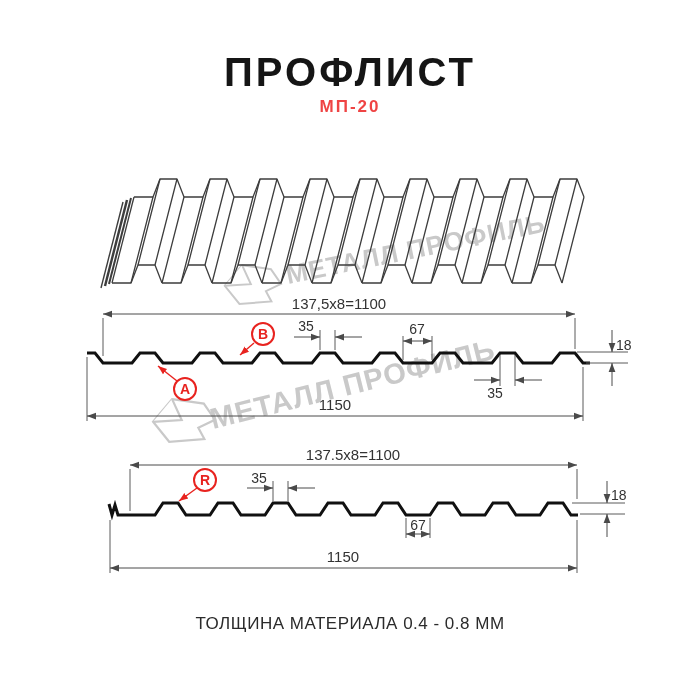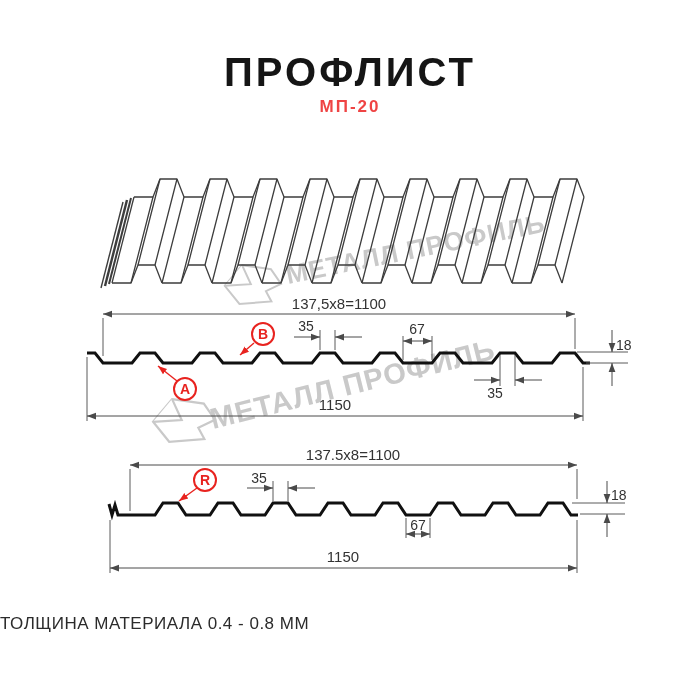--- a/index.html
+++ b/index.html
@@ -2,21 +2,21 @@
 <html><head>
 <meta charset="utf-8">
 <style>
   html,body{margin:0;padding:0;background:#ffffff;}
   .page{position:relative;width:700px;height:700px;background:#fff;overflow:hidden;
         font-family:"Liberation Sans",sans-serif;}
   .title{position:absolute;top:50px;left:0;width:700px;text-align:center;
          font-size:40px;font-weight:700;letter-spacing:3px;color:#151515;}
   .subtitle{position:absolute;top:97px;left:0;width:700px;text-align:center;
          font-size:17px;font-weight:600;letter-spacing:2px;color:#ef4444;}
-  .footer{position:absolute;top:614px;left:0;width:700px;text-align:left;
+  .footer{position:absolute;top:614px;left:0;width:700px;text-align:center;
          font-size:17px;font-weight:500;letter-spacing:0.5px;color:#2b2b2b;}
   svg{position:absolute;top:0;left:0;}
   svg text{font-family:"Liberation Sans",sans-serif;fill:#333;}
   .dim{font-size:14px;}
   .dimlg{font-size:15px;}
   .redletter{font-size:14px;font-weight:700;fill:#e8231f;}
   .wmtext{font-size:26px;font-weight:700;fill:#c9c9c9;letter-spacing:1px;}
   .wmtext2{font-size:29px;font-weight:700;fill:#c9c9c9;letter-spacing:1px;}
   .profile{stroke:#111;stroke-width:3;fill:none;stroke-linejoin:miter;}
   .dimline{stroke:#4a4a4a;stroke-width:1;fill:none;}

